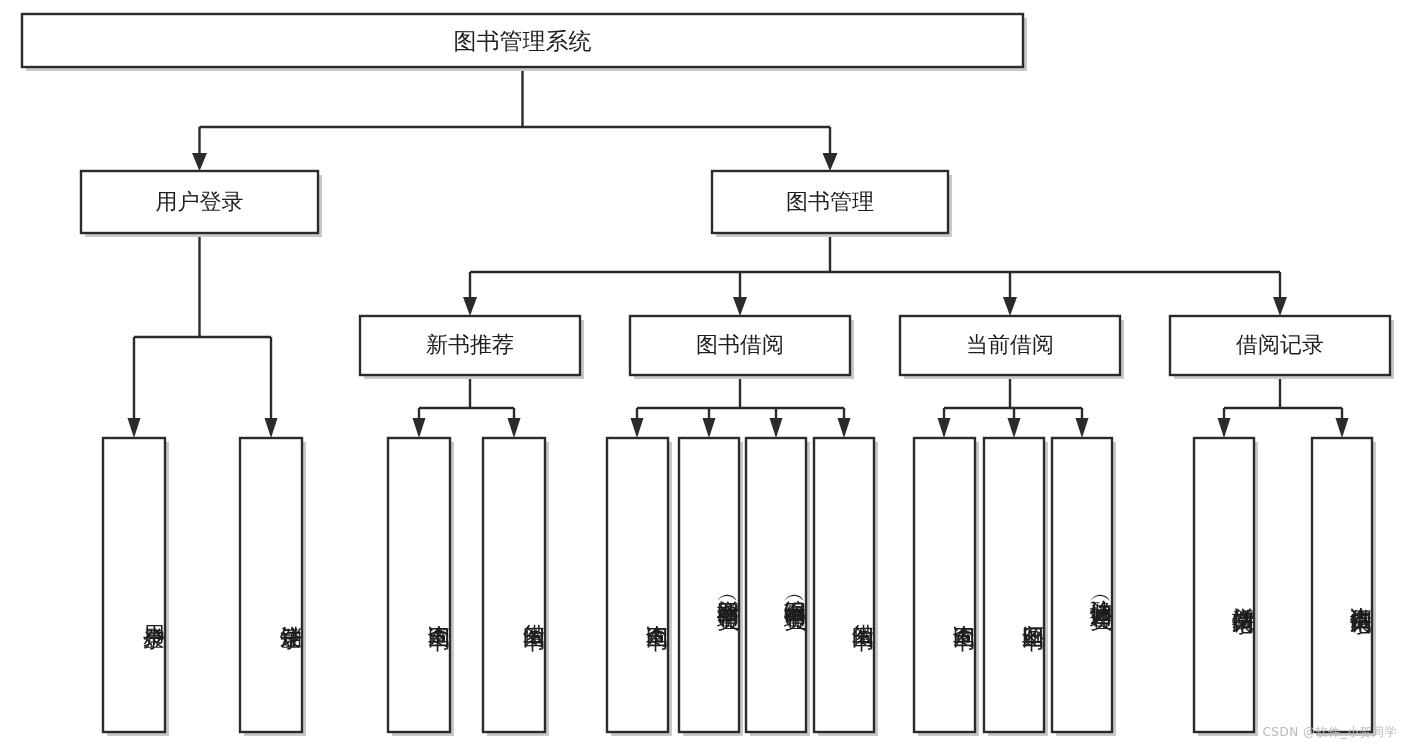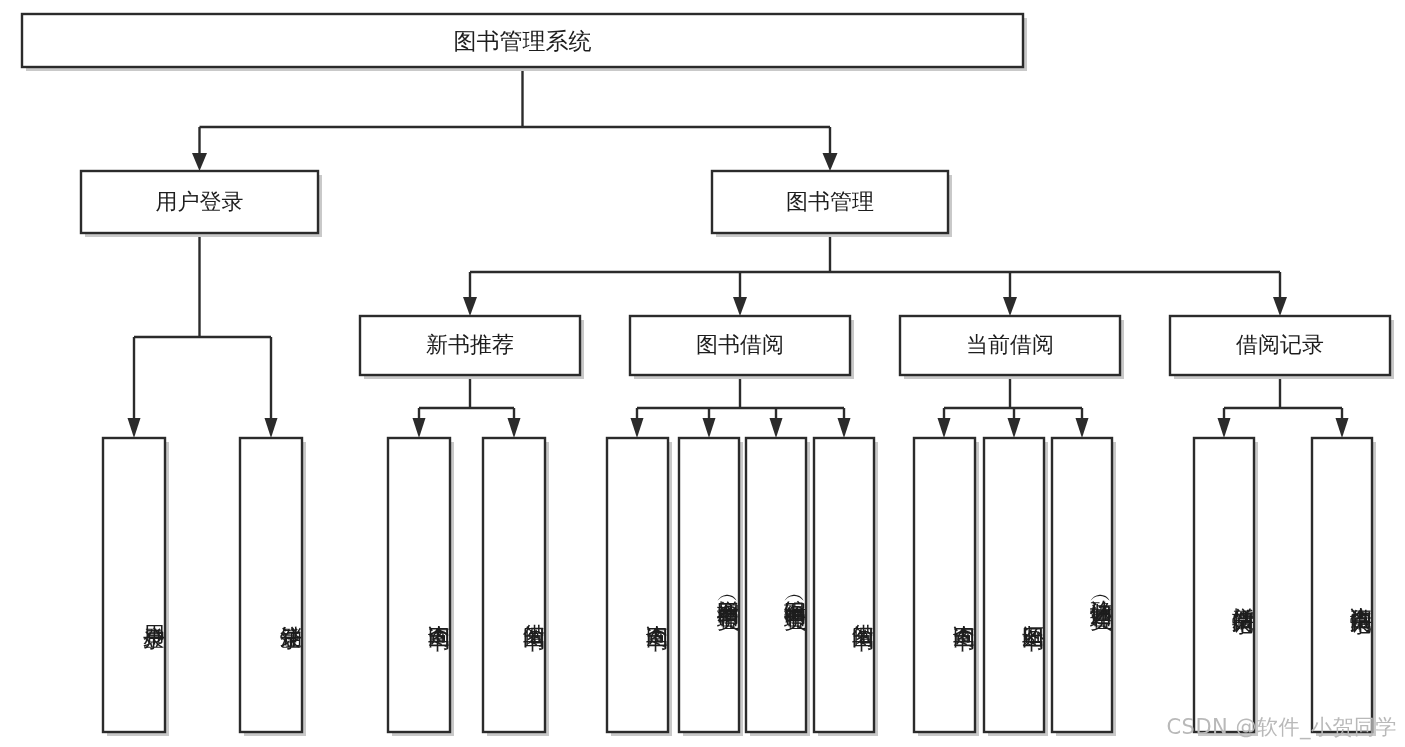--- a/index.html
+++ b/index.html
@@ -68,21 +68,21 @@
     align-items: flex-start;
     justify-content: center;
     white-space: nowrap;
     pointer-events: none;
   }
   .watermark {
     position: absolute;
     right: 8px;
     bottom: 6px;
     font-family: "DejaVu Sans", "Liberation Sans", sans-serif;
-    font-size: 21px;
+    font-size: 12px;
     color: #b9b9b9;
     letter-spacing: 0.5px;
     white-space: nowrap;
   }
 </style>
 </head>
 <body>
 
 <div id="diagram-root">
 

